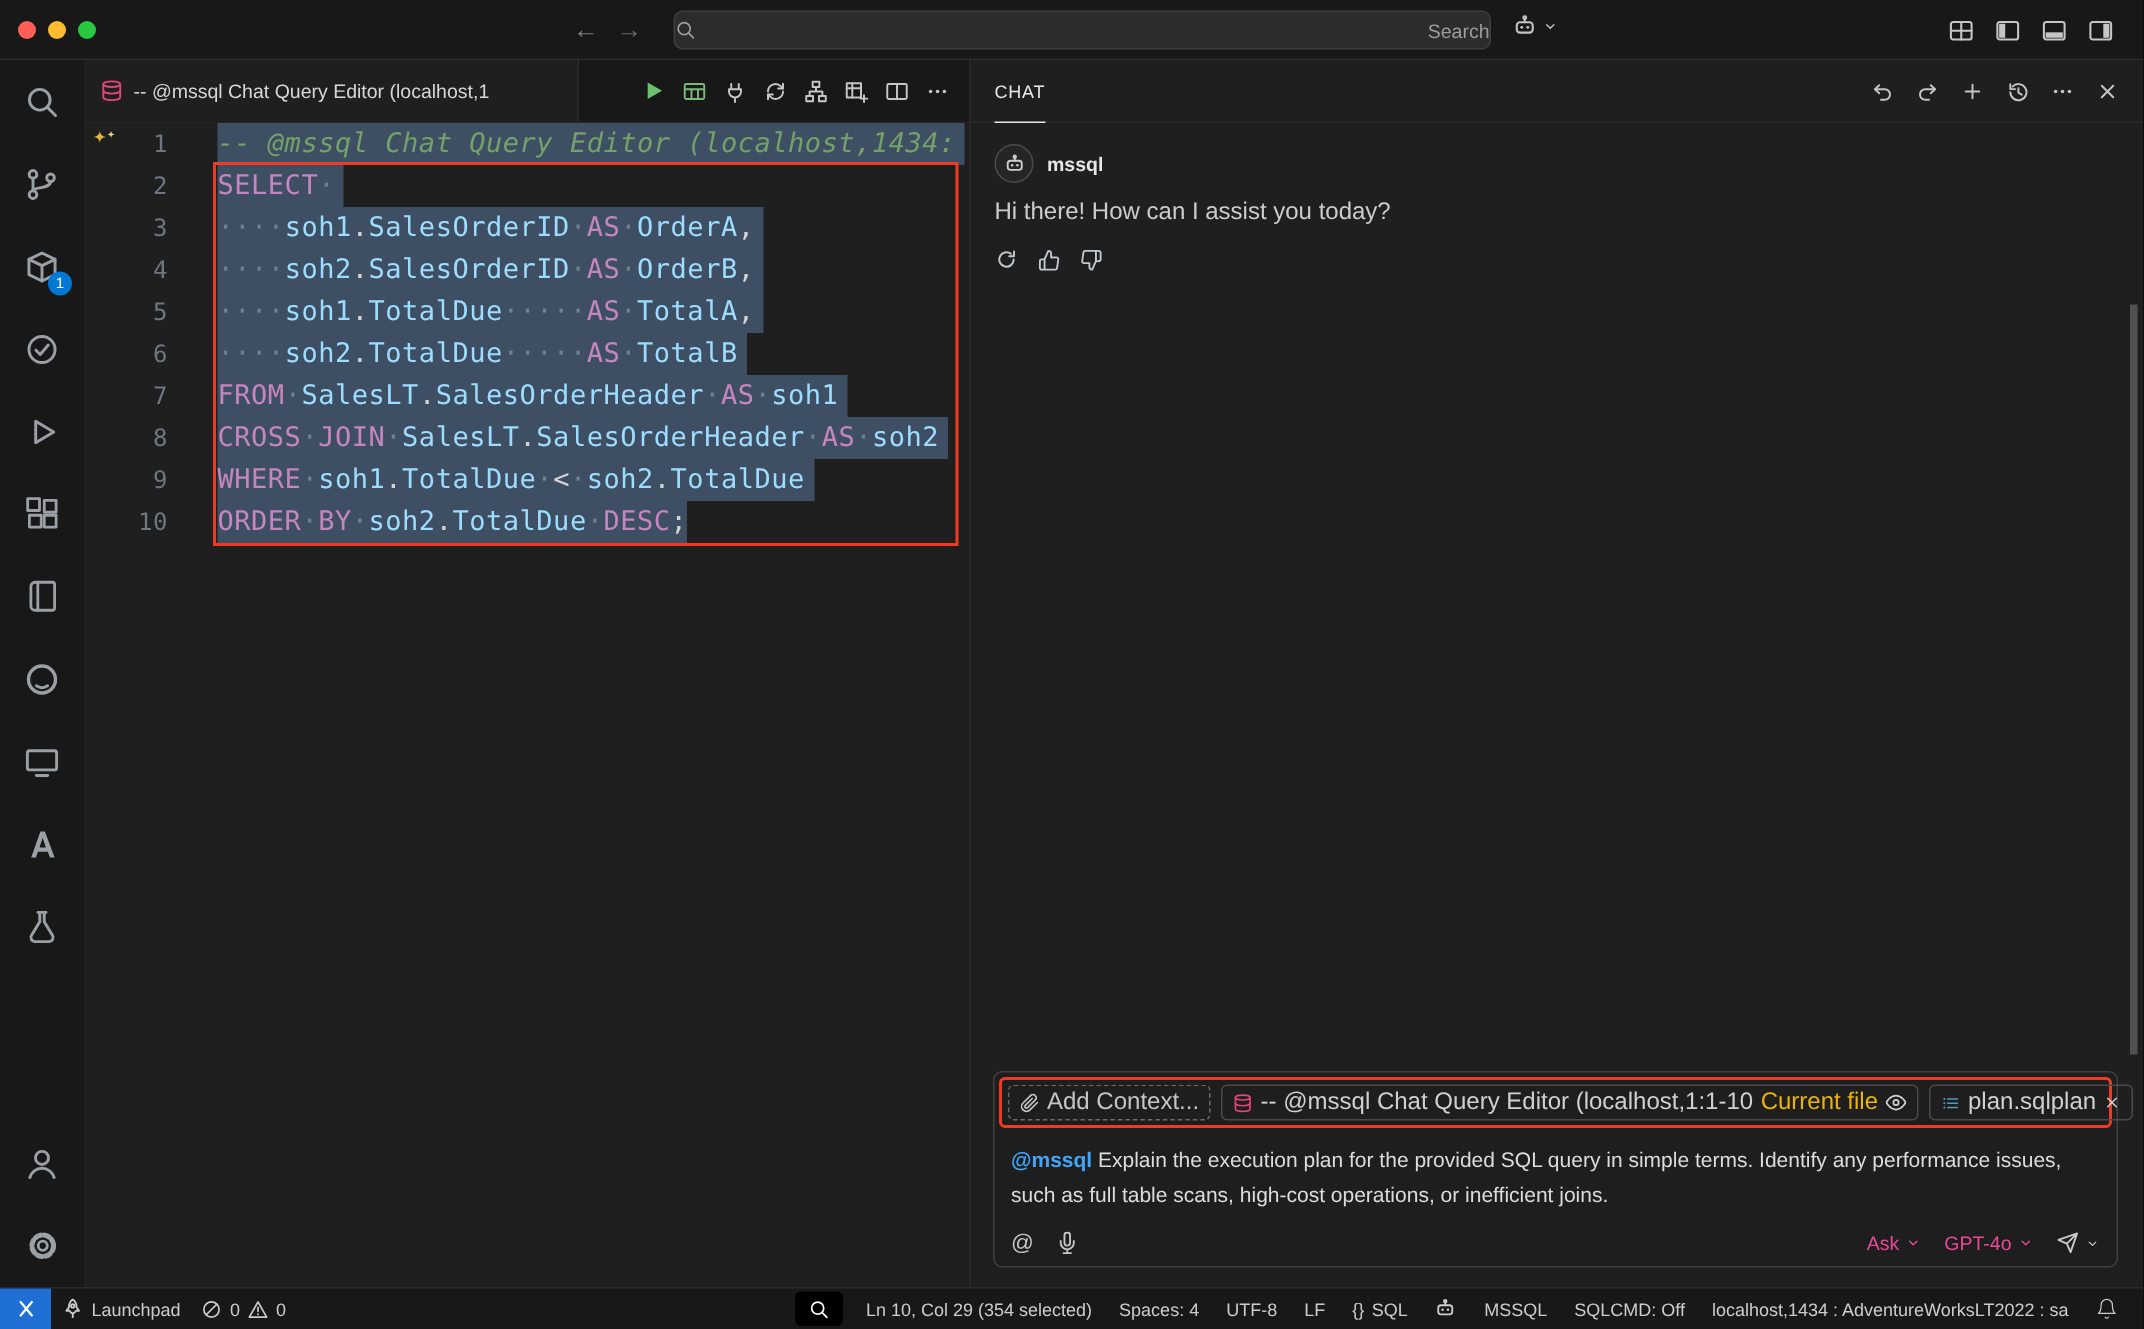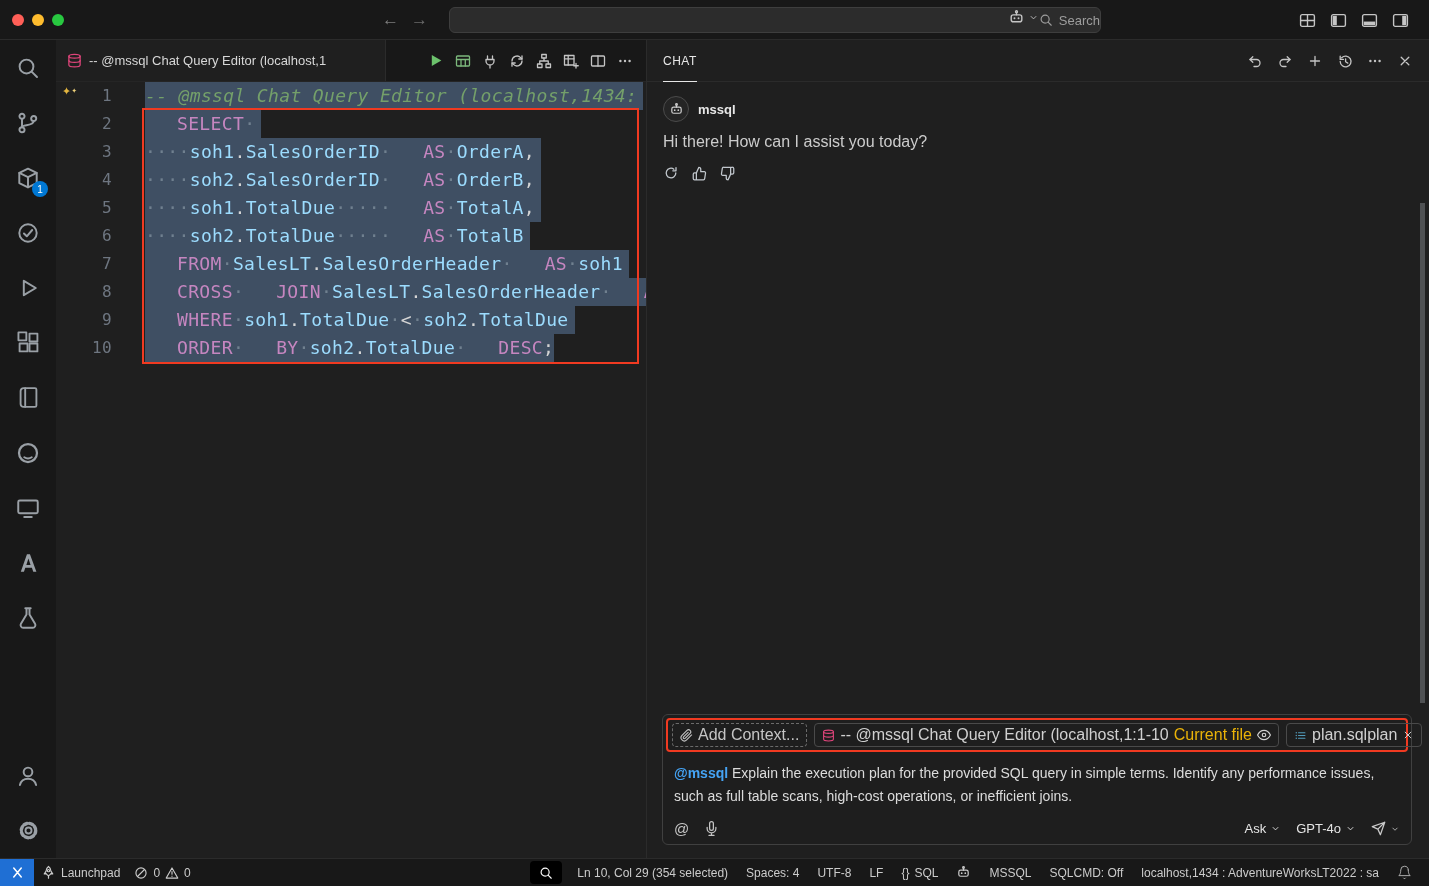--- a/index.html
+++ b/index.html
@@ -12,21 +12,21 @@
   .ic.w2 { stroke-width:2; }
   .sprite { position:absolute; width:0; height:0; overflow:hidden; }
 
   
   .titlebar { position:absolute; left:0; top:0; width:100%; height:40px; background:#181818; border-bottom:1px solid #2b2b2b; }
   .traffic { position:absolute; left:12px; top:14px; display:flex; gap:8px; }
   .light { width:12px; height:12px; border-radius:50%; }
   .l-close{ background:#ff5f57; } .l-min{ background:#febc2e; } .l-zoom{ background:#28c840; }
   .nav-arrows { position:absolute; left:382px; top:0; height:40px; display:flex; align-items:center; gap:12px; color:#7e7e7e; font-size:17px; }
   .nav-arrows .fwd { color:#6a6a6a; }
-  .searchbox { position:absolute; left:449px; top:7px; width:652px; height:26px; background:#2c2c2c; border:1px solid #3e3e3e; border-radius:6px; display:flex; align-items:center; justify-content:flex-end; gap:6px; color:#9d9d9d; font-size:13px; }
+  .searchbox { position:absolute; left:449px; top:7px; width:545px; height:26px; background:#2c2c2c; border:1px solid #3e3e3e; border-radius:6px; display:flex; align-items:center; justify-content:space-between; gap:6px; color:#9d9d9d; font-size:13px; }
   .copilot-chip { position:absolute; left:1008px; top:9px; display:flex; align-items:center; gap:3px; color:#c5c5c5; }
   .tb-right { position:absolute; right:20px; top:0; height:40px; display:flex; align-items:center; gap:14px; color:#c5c5c5; }
 
   
   .activitybar { position:absolute; left:0; top:40px; width:56px; bottom:28px; background:#181818; display:flex; flex-direction:column; align-items:center; }
   .ab-item { position:relative; width:56px; height:55px; display:flex; align-items:center; justify-content:center; color:#9aa0a6; }
   .ab-bottom { margin-top:auto; }
   .ab-badge { position:absolute; right:8px; bottom:8px; min-width:16px; height:16px; border-radius:9px; background:var(--badge-blue); color:#fff; font-size:10px; display:flex; align-items:center; justify-content:center; }
 
   
@@ -35,21 +35,21 @@
   .tab { width:330px; background:#1f1f1f; border-right:1px solid #2b2b2b; display:flex; align-items:center; gap:7px; padding:0 11px; overflow:hidden; }
   .tab-label { color:#d7d7d7; font-size:13px; white-space:nowrap; }
   .tab-actions { margin-left:auto; display:flex; align-items:center; gap:11px; padding-right:13px; color:#c5c5c5; }
   .editor { position:absolute; left:0; top:42px; right:0; bottom:0; overflow:hidden; font-family:"DejaVu Sans Mono", monospace; font-size:18px; letter-spacing:.35px; }
   .gutter { position:absolute; left:0; top:0; width:58px; text-align:right; color:#6e7681; font-size:16px; }
   .gutter .line-number { height:28px; line-height:28px; padding-right:2px; }
   .code-lines { position:absolute; left:89px; top:0; right:0; }
   .code-line { height:28px; line-height:28px; white-space:pre; }
   .sel { background:var(--selection); display:inline-block; height:28px; }
   .sel.eol { padding-right:6px; }
-  .tk-kw { color:var(--keyword);padding-left:32px; }
+  .tk-kw { color:var(--keyword); }
   .tk-id { color:var(--identifier); }
   .tk-cm { color:var(--comment); font-style:italic; }
   .tk-pn, .tk-op { color:var(--punctuation); }
   .tk-ws { color:var(--whitespace-dot); }
   .code-redbox { position:absolute; left:86px; top:26px; width:497px; height:256px; border:2px solid var(--annotation-red); pointer-events:none; }
   .sparkle { position:absolute; left:6px; top:1px; color:#e3b53f; font-size:15px; line-height:15px; }
   .sparkle small { font-size:9px; color:#efd27a; vertical-align:top; }
 
   
   .chat-panel { position:absolute; left:646px; top:40px; right:0; bottom:28px; background:#1f1f1f; border-left:1px solid #2b2b2b; }
@@ -68,21 +68,21 @@
   .chat-input { position:absolute; left:15px; right:17px; bottom:13px; height:131px; background:#1e1e1e; border:1px solid #404040; border-radius:6px; }
   .context-row { margin:3px; border:2px solid var(--annotation-red); border-radius:4px; padding:3px 4px; display:flex; align-items:center; gap:7px; }
   .chip { display:flex; align-items:center; gap:5px; border:1px solid #4a4a4a; border-radius:4px; padding:2px 7px; font-size:16px; color:#d0d0d0; white-space:nowrap; }
   .chip-dashed { border-style:dashed; border-color:#6b6b6b; color:#c5c5c5; }
   .chip .dim { color:#eab308; }
   .input-message { padding:7px 11px 0; font-size:14px; line-height:23px; color:#dcdcdc; }
   .mention { color:var(--mention-blue);font-weight:bold; }
   .input-toolbar { position:absolute; left:11px; right:11px; bottom:7px; display:flex; align-items:center; gap:15px; color:#c5c5c5; }
   .at-glyph { font-size:15px; }
   .dd { margin-left:auto; }
-  .dropdown { display:flex; align-items:center; gap:4px; font-size:13px; color:#e5e5e5; }
+  .dropdown { display:flex; align-items:center; gap:4px; font-size:13px; color:#ec4899; }
   .send-group { display:flex; align-items:center; gap:4px; color:#c9c9c9; }
 
   
   .statusbar { position:absolute; left:0; bottom:0; width:100%; height:28px; background:#181818; border-top:1px solid #2b2b2b; display:flex; align-items:center; font-size:12px; color:#cccccc; }
   .sb-remote { width:34px; height:27px; background:var(--remote-blue); color:#fff; display:flex; align-items:center; justify-content:center; }
   .sb-item { display:flex; align-items:center; gap:5px; padding:0 7px; height:27px; white-space:nowrap; }
   .sb-spacer { flex:1; }
   .sb-zoom { background:#000; border-radius:4px; height:23px; padding:0 9px; margin-right:4px; }
   .sb-right { display:flex; align-items:center; gap:4px; padding-right:10px; }
 </style>

